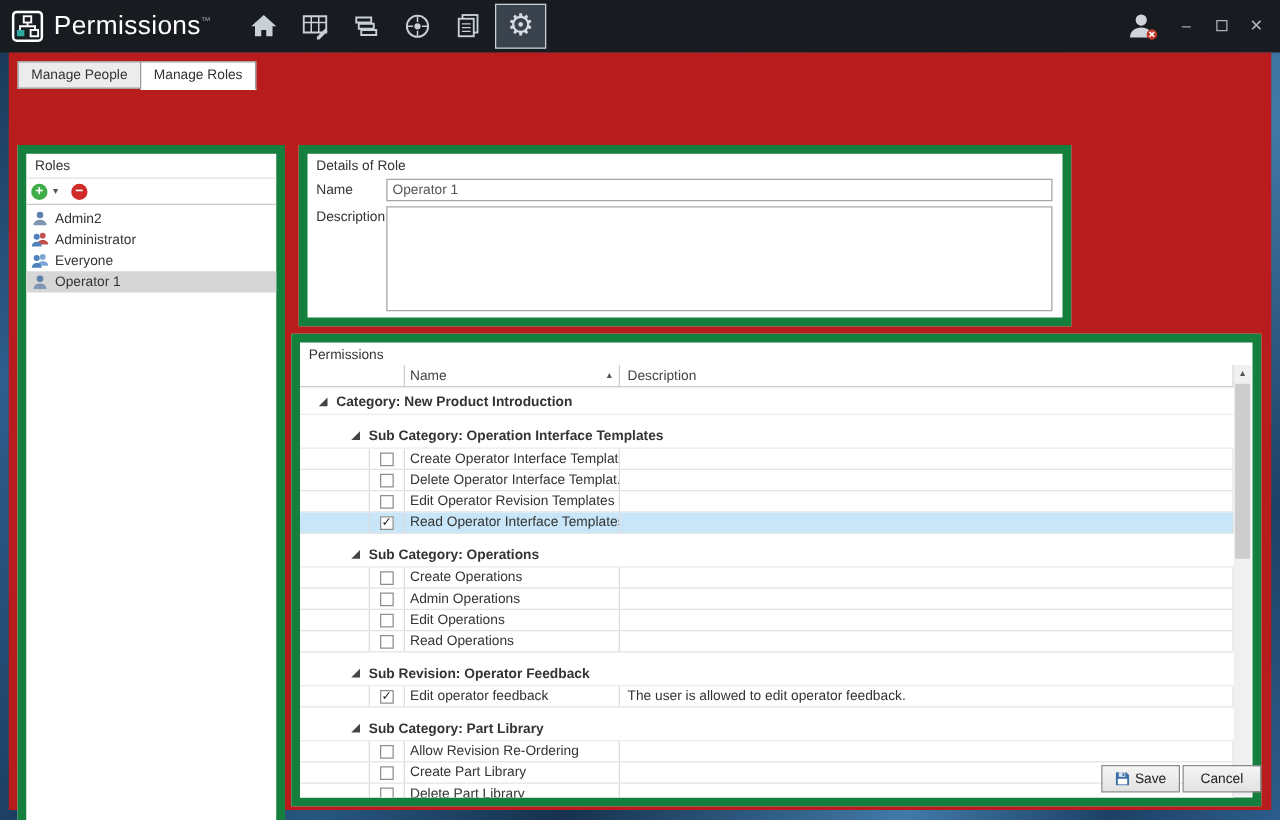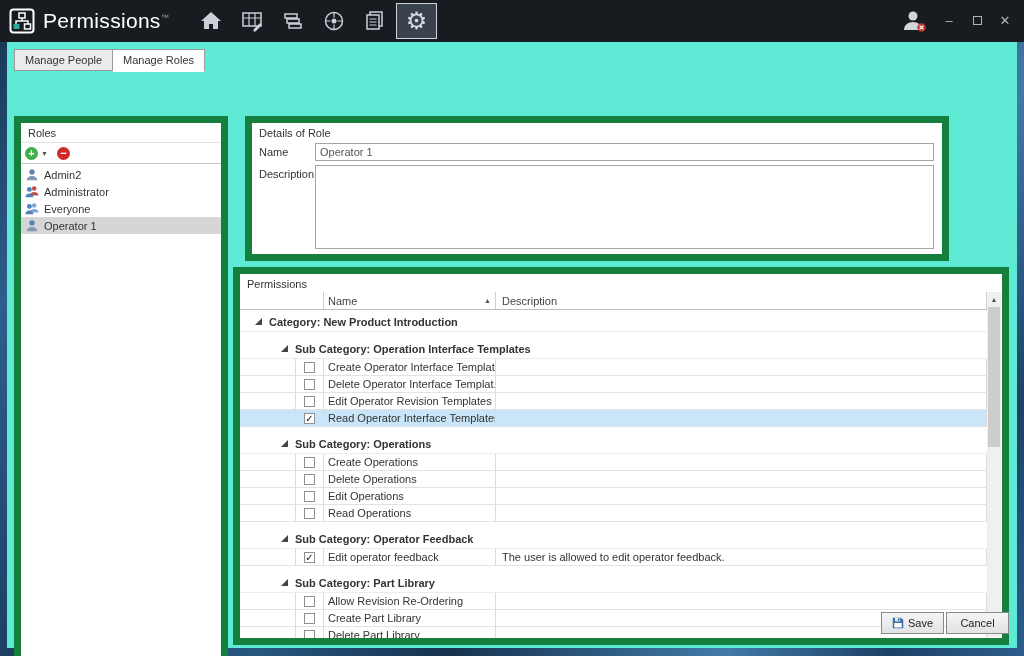--- a/index.html
+++ b/index.html
@@ -19,21 +19,21 @@
   .tm { color:#9aa2ab; font-size:8px; vertical-align:super; }
   .nav { display:flex; align-items:center; margin-left:22px; }
   .nav-btn { width:41px; height:36px; display:flex; align-items:center; justify-content:center; }
   .nav-btn.active { background:#39424d; border:1px solid #ccd2d8; }
   .gear-glyph { font-size:24px; color:#d7dce1; line-height:1; }
   .tb-right { margin-left:auto; display:flex; align-items:center; margin-right:12px; gap:14px; }
   .winbtn { color:#aeb4bb; font-size:13px; width:14px; text-align:center; line-height:14px; }
   .maxbox { width:9px; height:9px; border:1px solid #aeb4bb; display:inline-block; }
 
   
-  .content { position:absolute; left:7px; top:42px; width:1010px; height:606px; background:#5eead4; }
+  .content { position:absolute; left:7px; top:42px; width:1010px; height:606px; background:#b91c1c; }
 
   .tabs { position:absolute; left:7px; top:7px; display:flex; z-index:5; }
   .tab { height:22px; padding:4px 10px 0; background:#ececec; border:1px solid #9b9b9b;
     margin-right:-1px; font-size:11px; color:#333; }
   .tab.active { background:#fff; border-bottom:1px solid #fff; height:23px; z-index:6; }
 
   .panel, .gb { position:absolute; background:#fff; border:7px solid #15803d;margin-top:45px; }
 
   
   .roles-panel { left:7px; top:29px; width:214px; height:577px; }
@@ -44,21 +44,21 @@
     line-height:12px; text-align:center; font-weight:bold; }
   .add { background:#3fae49; }
   .remove { background:#cf2a27; }
   .caret { font-size:7px; color:#555; margin-right:6px; }
   .roles-list { padding-top:2px; }
   .role-item { height:17px; display:flex; align-items:center; padding-left:4px; gap:5px;text-align:center; }
   .role-item.selected { background:#d6d6d6; }
   .role-icon { display:flex; width:14px; }
 
   
-  .details-gb { left:238px; top:29px; width:704px; height:145px; }
+  .details-gb { left:232px; top:29px; width:618px; height:145px; }
   .gb-title { padding:4px 7px 2px; color:#333; }
   .field-row { display:flex; margin:2px 8px 4px 7px; }
   .field-label { width:56px; padding-top:3px; color:#333; }
   .field-input { flex:1; height:18px; border:1px solid #a5a5a5; padding:1px 4px;
     font-family:"Liberation Sans",sans-serif; font-size:11px; color:#555; background:#fff; }
   .field-textarea { flex:1; height:84px; border:1px solid #a5a5a5; resize:none;
     font-family:"Liberation Sans",sans-serif; font-size:11px; background:#fff; }
 
   
   .perm-gb { left:226px; top:180px; width:776px; height:378px; }
@@ -305,21 +305,21 @@
                 <span class="checkbox"></span>
               </span>
               <span class="pr-name">Create Operations</span>
               <span class="pr-desc"></span>
             </div>
             <div class="perm-row">
               <span class="pr-gutter"></span>
               <span class="pr-check">
                 <span class="checkbox"></span>
               </span>
-              <span class="pr-name">Delete Operations</span>
+              <span class="pr-name">Admin Operations</span>
               <span class="pr-desc"></span>
             </div>
             <div class="perm-row">
               <span class="pr-gutter"></span>
               <span class="pr-check">
                 <span class="checkbox"></span>
               </span>
               <span class="pr-name">Edit Operations</span>
               <span class="pr-desc"></span>
             </div>
@@ -328,21 +328,21 @@
               <span class="pr-check">
                 <span class="checkbox"></span>
               </span>
               <span class="pr-name">Read Operations</span>
               <span class="pr-desc"></span>
             </div>
             <div class="perm-group subcategory">
               <svg width="9" height="9" viewBox="0 0 9 9">
                 <polygon points="8,1 8,8 1,8" fill="#444"></polygon>
               </svg>
-              <span>Sub Category: Operator Feedback</span>
+              <span>Sub Revision: Operator Feedback</span>
             </div>
             <div class="perm-row">
               <span class="pr-gutter"></span>
               <span class="pr-check">
                 <span class="checkbox">✓</span>
               </span>
               <span class="pr-name">Edit operator feedback</span>
               <span class="pr-desc">The user is allowed to edit operator feedback.</span>
             </div>
             <div class="perm-group subcategory">

